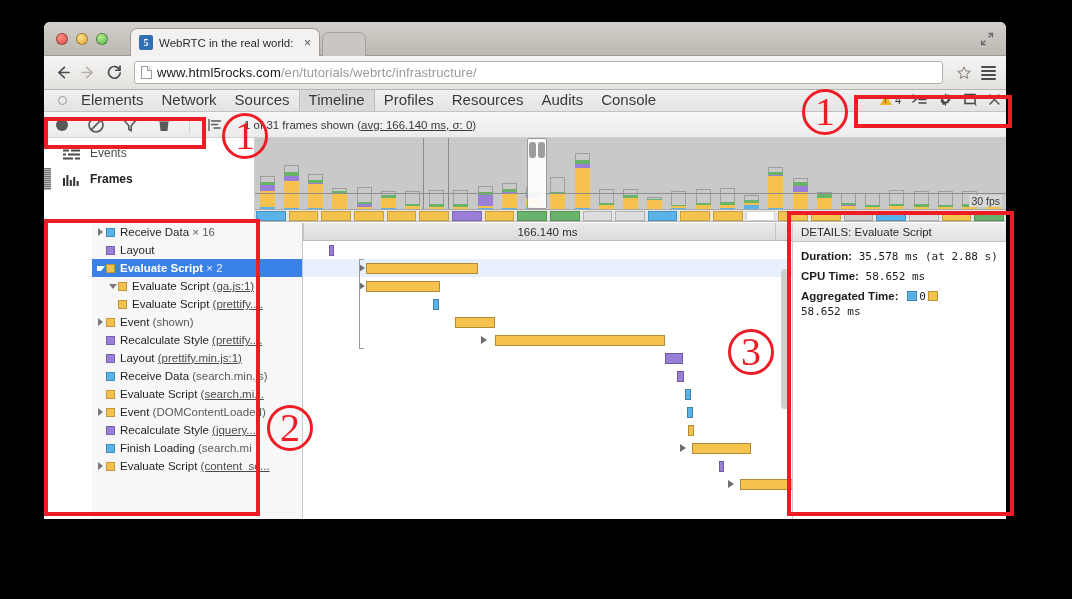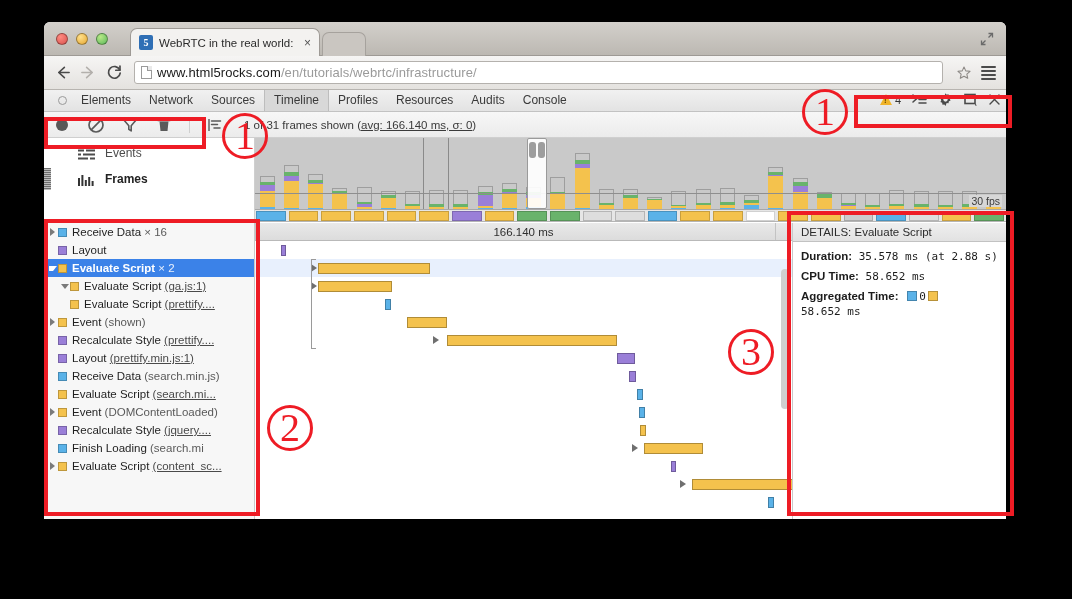--- a/index.html
+++ b/index.html
@@ -92,21 +92,21 @@
   .devtools { position: relative; background: #fff; height: 429px; }
   .dt-tabbar {
     position: relative; height: 22px;
     background: linear-gradient(#f1f1f1, #e3e3e3);
     border-bottom: 1px solid #c2c2c2;
     display: flex; align-items: center; padding-left: 8px;
   }
   .dt-inspect { width: 20px; height: 16px; display:flex; align-items:center; justify-content:center; }
   .dt-inspect span { display:block; width:9px; height:9px; border:1.5px solid #9a9a9a; border-radius:50%; }
   .dt-tab {
-    font-size: 12px; color: #3a3a3a; padding: 3px 9px 4px;
+    font-size: 15px; color: #3a3a3a; padding: 3px 9px 4px;
     line-height: 14px; white-space: nowrap;
   }
   .dt-tab.active {
     background: #d8d8d8;
     border-left: 1px solid #bdbdbd; border-right: 1px solid #bdbdbd;
   }
   .dt-right { position: absolute; right: 6px; top: 2px; display: flex; align-items: center; gap: 11px; }
   .warn-group { display: flex; align-items: center; gap: 3px; font-size: 11px; color: #333; }
   .warn-tri { width: 0; height: 0; border-left: 6px solid transparent; border-right: 6px solid transparent; border-bottom: 11px solid #f0b429; position: relative; }
   .warn-tri:after { content: "!"; position: absolute; left: -2px; top: 2px; font-size: 8px; color: #6b4a00; font-weight: bold; }
@@ -128,21 +128,21 @@
   
   .dt-body { position: relative; height: 381px; display: flex; }
   .tl-sidebar {
     width: 211px; background: #fff;
     border-right: 1px solid #cfcfcf;
     position: relative;
   }
   .tl-modes { padding-top: 2px; }
   .mode-row {
     height: 26px; display: flex; align-items: center; gap: 9px;
-    padding-left: 32px; font-size: 12px; color: #4c4c4c;
+    padding-left: 17px; font-size: 12px; color: #4c4c4c;
     position: relative;
   }
   .mode-row.active { font-weight: bold; color: #222; }
   .mode-row.active:before {
     content: ""; position: absolute; left: 0; top: 2px; width: 7px; height: 22px;
     background: repeating-linear-gradient(#6e6e6e 0 1px, #bdbdbd 1px 2px);
   }
   .mode-icon { width: 20px; height: 14px; display: flex; align-items: flex-end; justify-content: center; }
 
   .overview-wrap { flex: 1; position: relative; }
@@ -166,21 +166,21 @@
   .fs-handle { position: absolute; top: 3px; width: 7px; height: 16px; background: #9d9d9d; border-radius: 3px; }
   .tl-divider-line { position: absolute; top: 0; bottom: 0; width: 1px; background: #8a8a8a; }
 
   .strip {
     position: relative; height: 12px; width: 100%;
     background: #e6e6e6; border-bottom: 1px solid #b5b5b5; overflow: hidden;
   }
   .sbar { position: absolute; bottom: 0; top: 1px; }
 
   
-  .main-area { position: absolute; left: 0; right: 0; top: 85px; bottom: 0; display: flex; }
+  .main-area { position: absolute; left: 0; right: 0; top: 85px; bottom: 0; display: flex; padding-left: 48px; }
   .tree-pane {
     width: 211px; background: #f7f7f7;
     border-right: 1px solid #c9c9c9;
     overflow: hidden; position: relative;
   }
   .tree-row {
     height: 18px; display: flex; align-items: center;
     font-size: 11.5px; color: #1f1f1f; white-space: nowrap;
     padding-right: 4px;
   }

